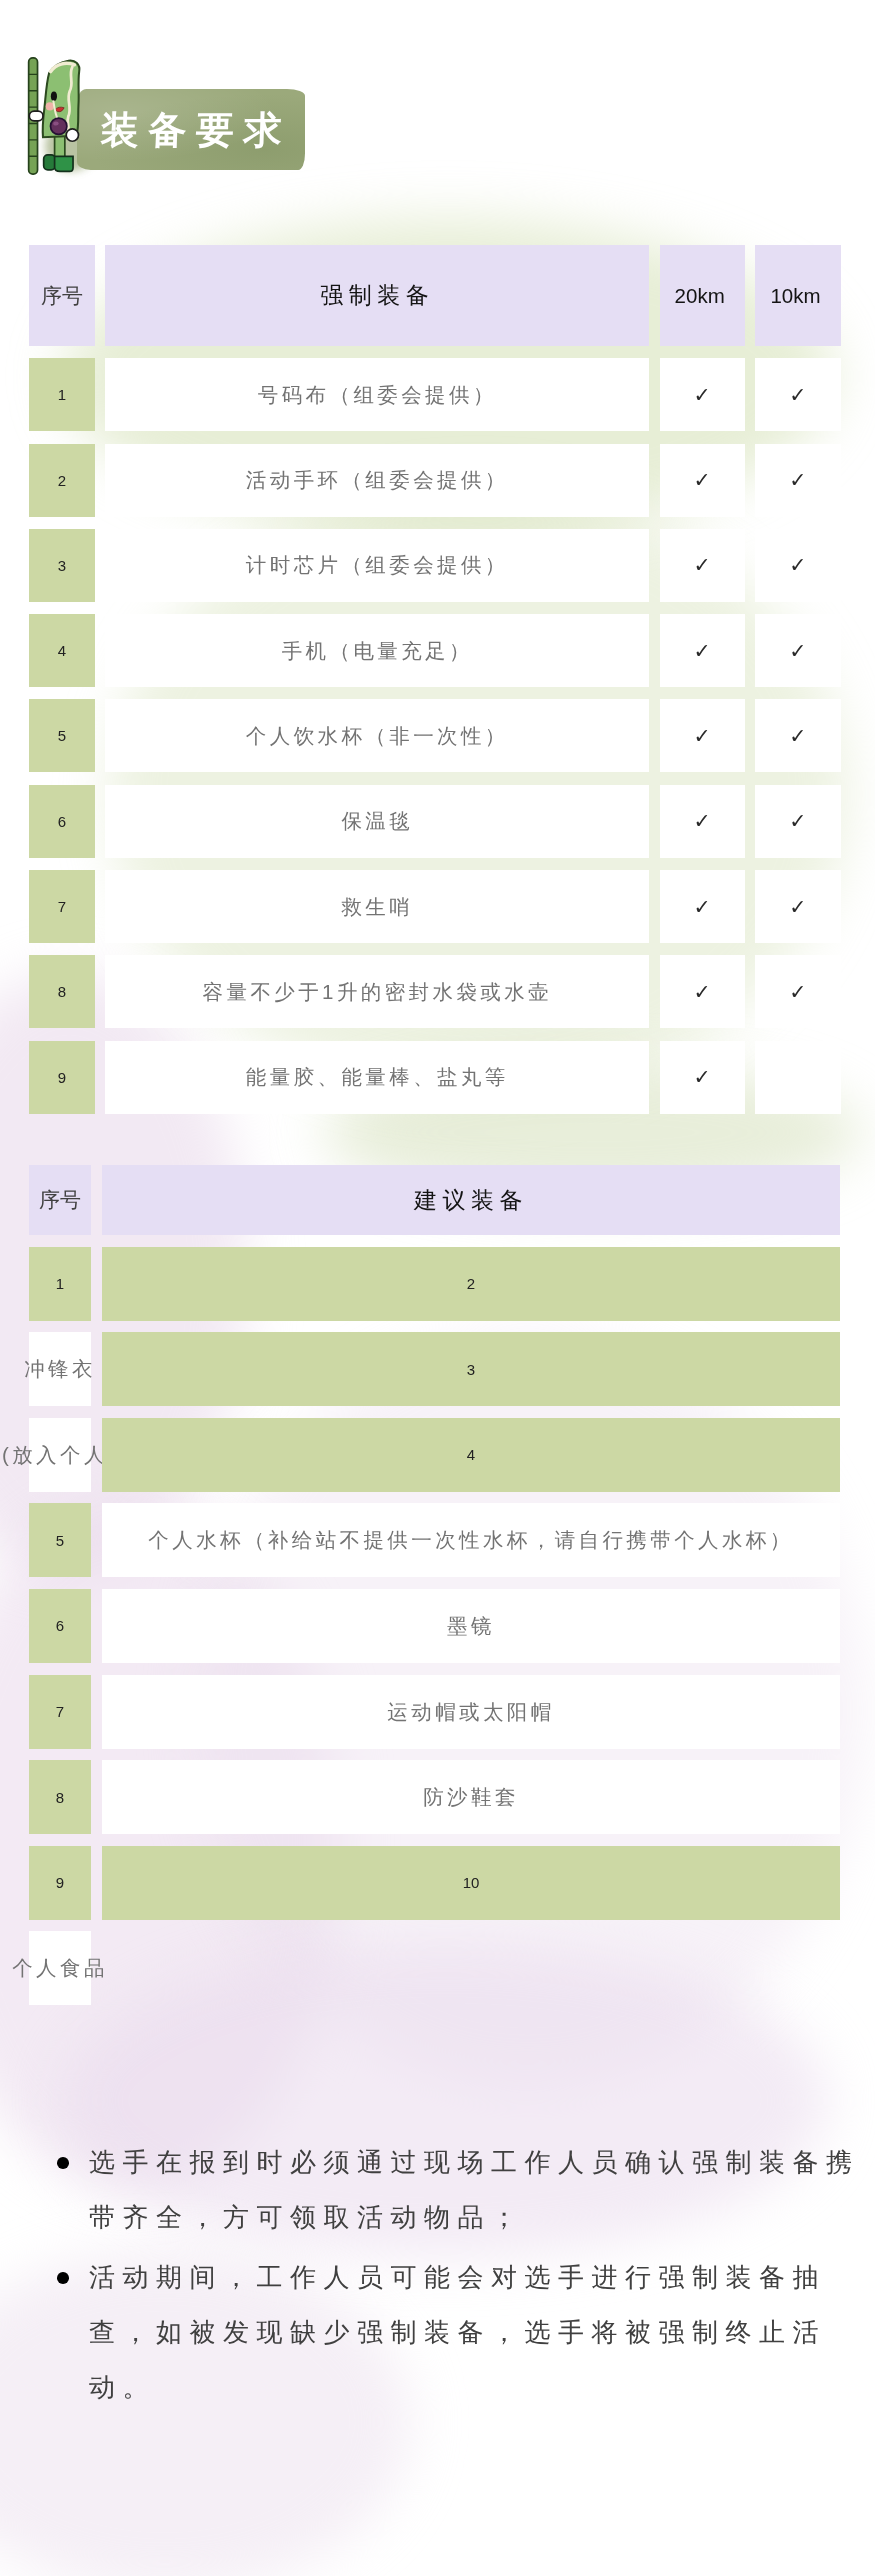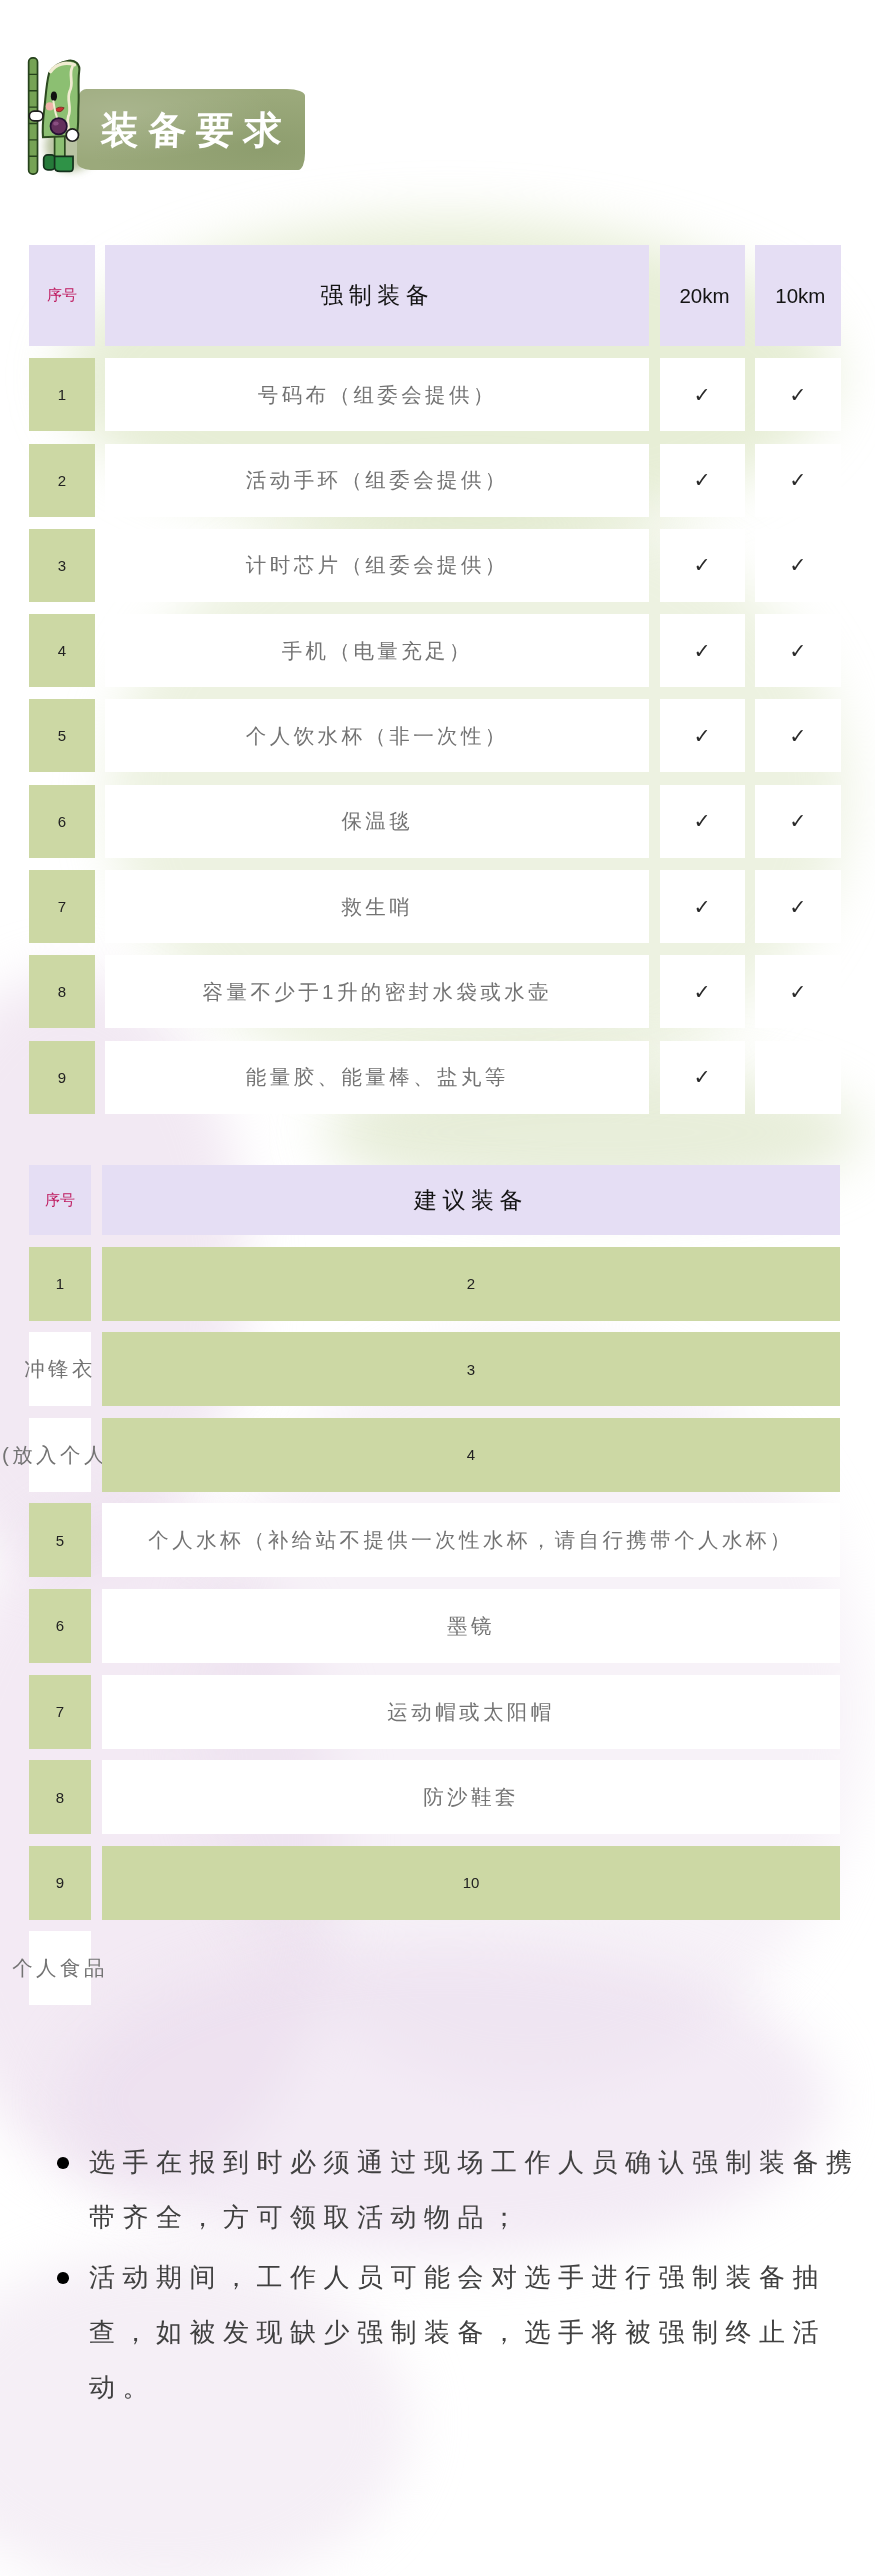--- a/index.html
+++ b/index.html
@@ -37,24 +37,24 @@
   .tbl1{left:29px;top:245px;width:811px;
     grid-template-columns:66px 544px 85px 86px;
     grid-template-rows:101px repeat(9,73px);
     column-gap:10.3px;row-gap:12.3px;}
   .tbl2{left:29px;top:1165px;width:811px;
     grid-template-columns:62px 738px;
     grid-template-rows:70px repeat(10,74px);
     column-gap:11px;row-gap:11.6px;}
   .cell{display:flex;align-items:center;justify-content:center;text-align:center;}
   .cell.h{background:#e5def4;}
-  .cell.h.idx{font-size:15px;color:#be185d;}
+  .cell.h.idx{font-size:21px;color:#404040;}
   .cell.h.name{font-size:23px;letter-spacing:5.5px;font-weight:500;color:#141414;}
   .cell.h.dist{font-size:20.5px;color:#141414;}
-  .dist-inner{display:block;width:55px;word-break:break-all;line-height:1.55;text-align:right;}
+  .dist-inner{display:block;width:55px;word-break:break-all;line-height:1.55;text-align:left;}
   .cell.num{background:#ccd8a4;font-size:15px;color:#222;}
   .cell.item{background:#ffffff;font-size:20.5px;letter-spacing:3.4px;color:#737373;white-space:nowrap;}
   .cell.chk{background:#ffffff;font-size:20.5px;color:#2a2a2a;}
 
   
   .bullet-dot{position:absolute;width:11.6px;height:11.6px;border-radius:50%;background:#000;}
   .dot1{left:57px;top:2157px;}
   .dot2{left:57px;top:2272px;}
   .bullet-block{position:absolute;left:89px;width:773px;}
   .bb1{top:2135px;}

